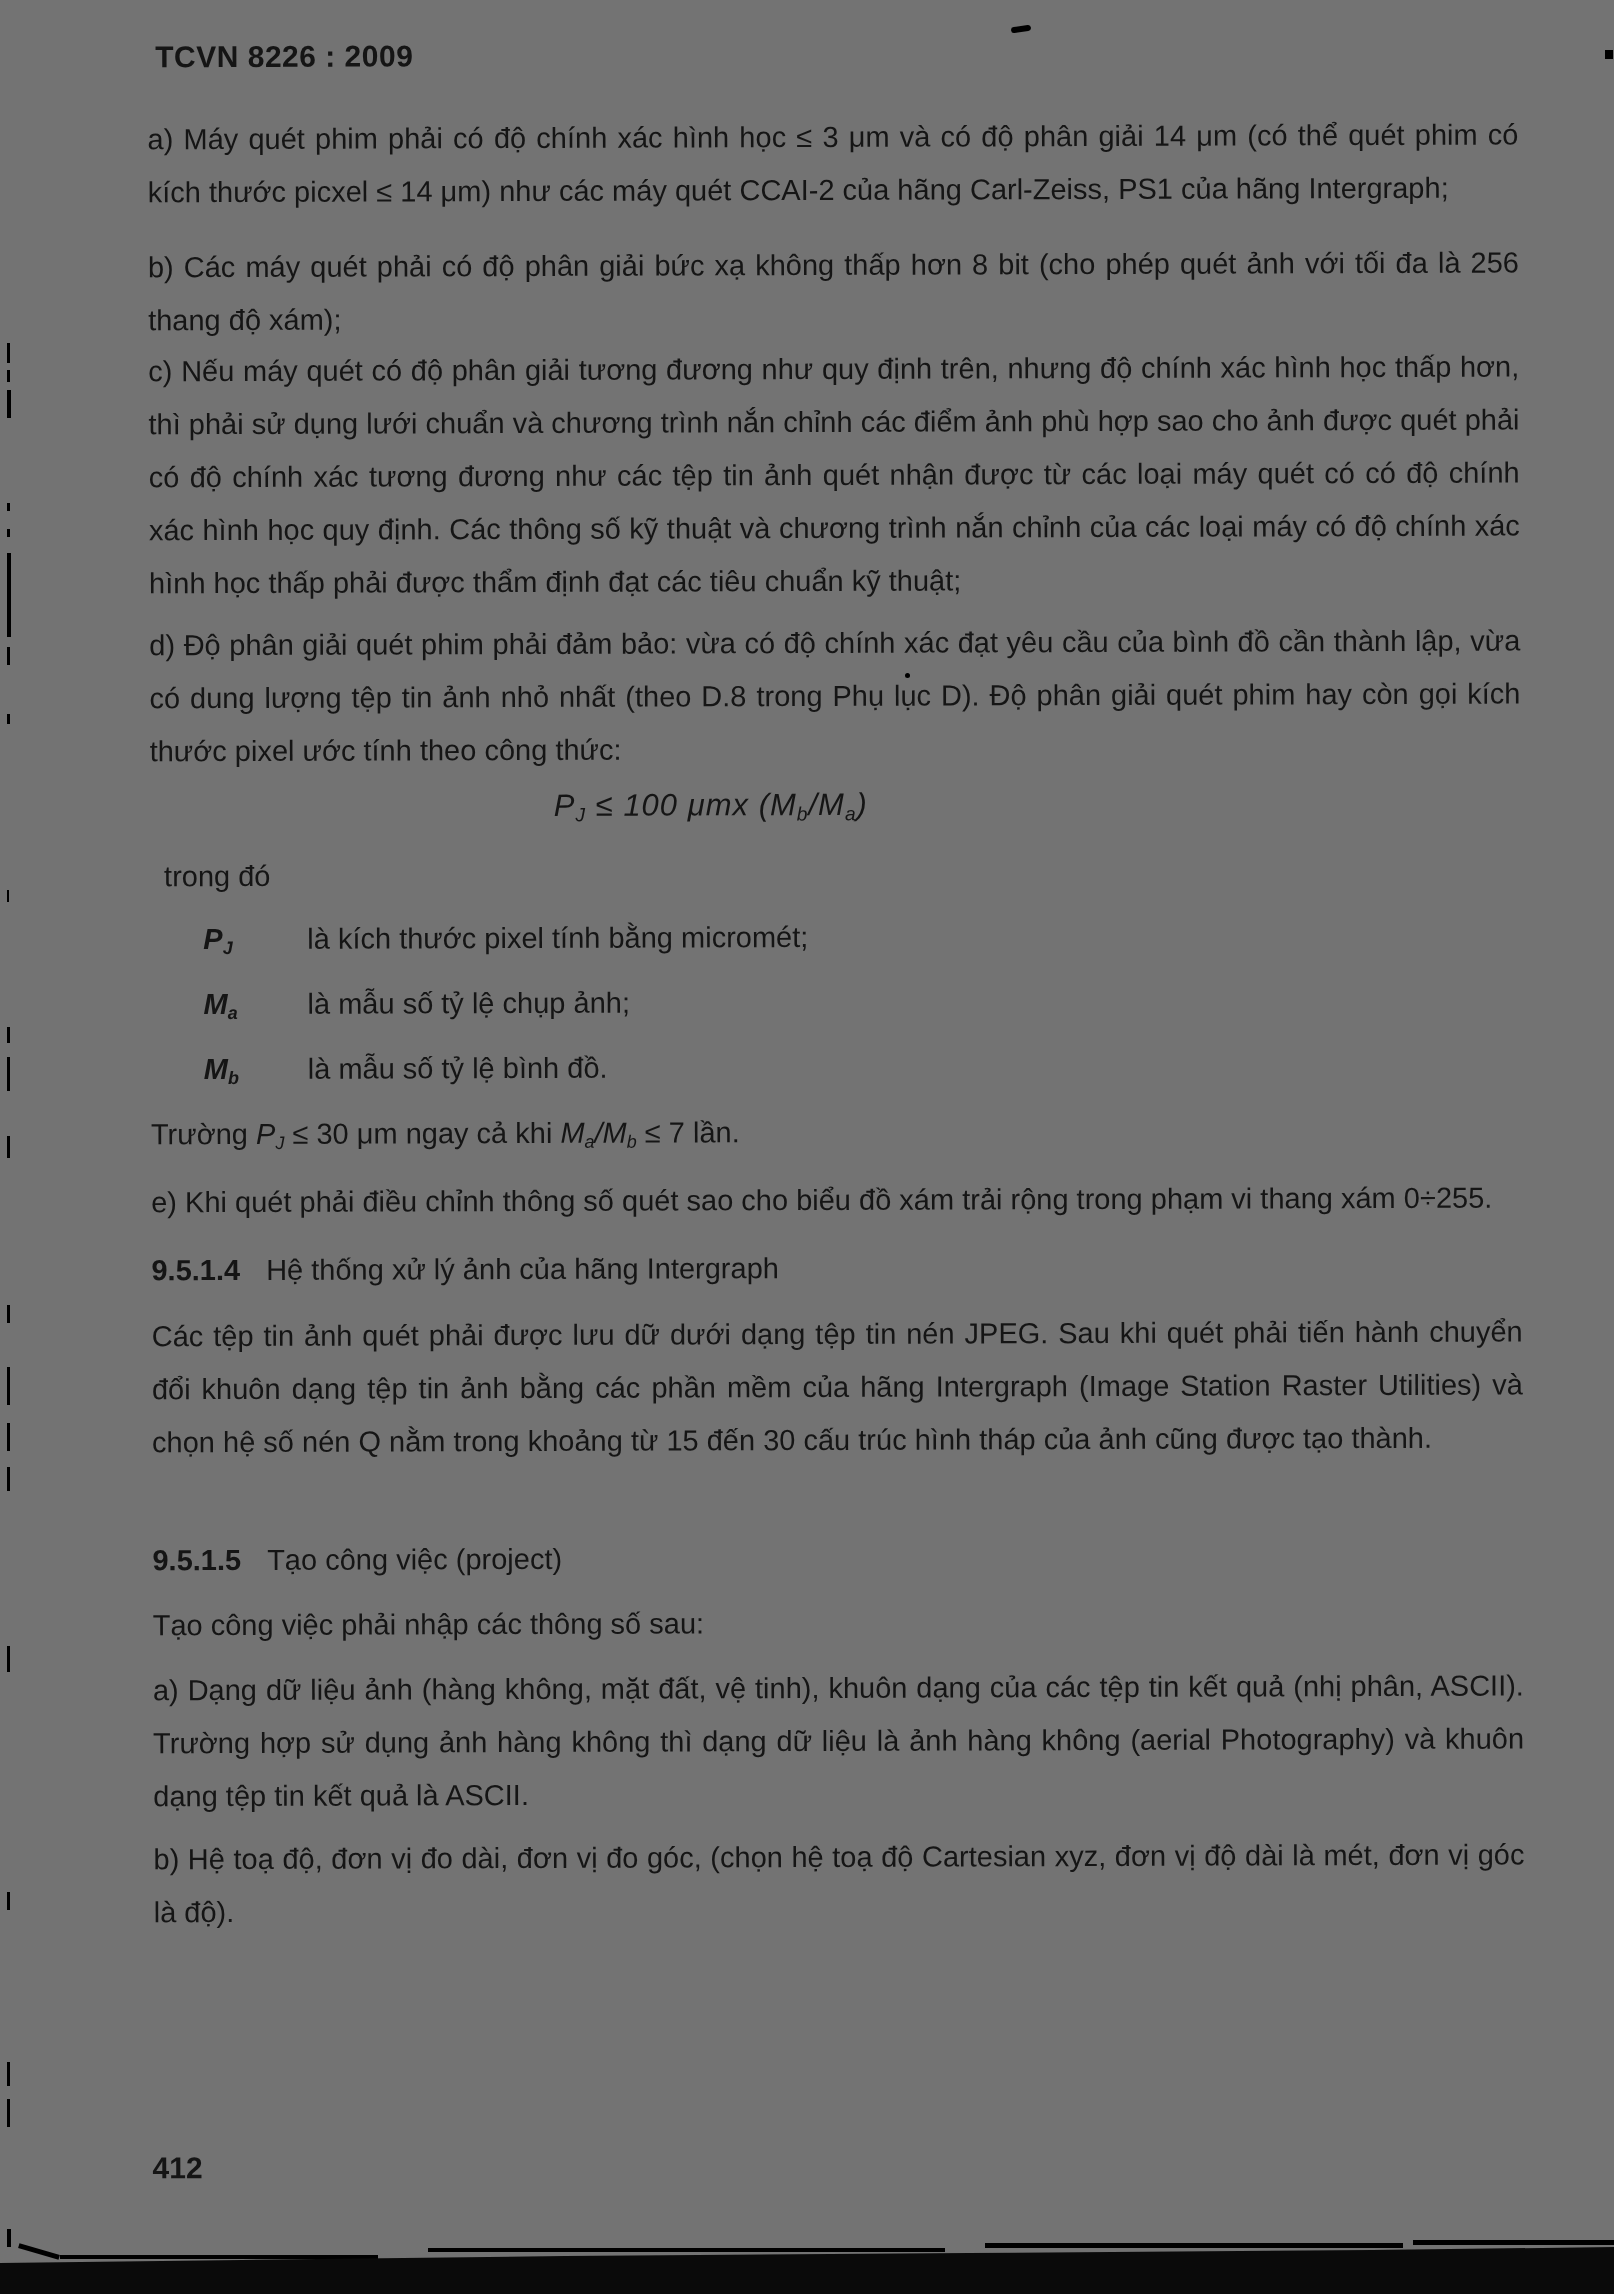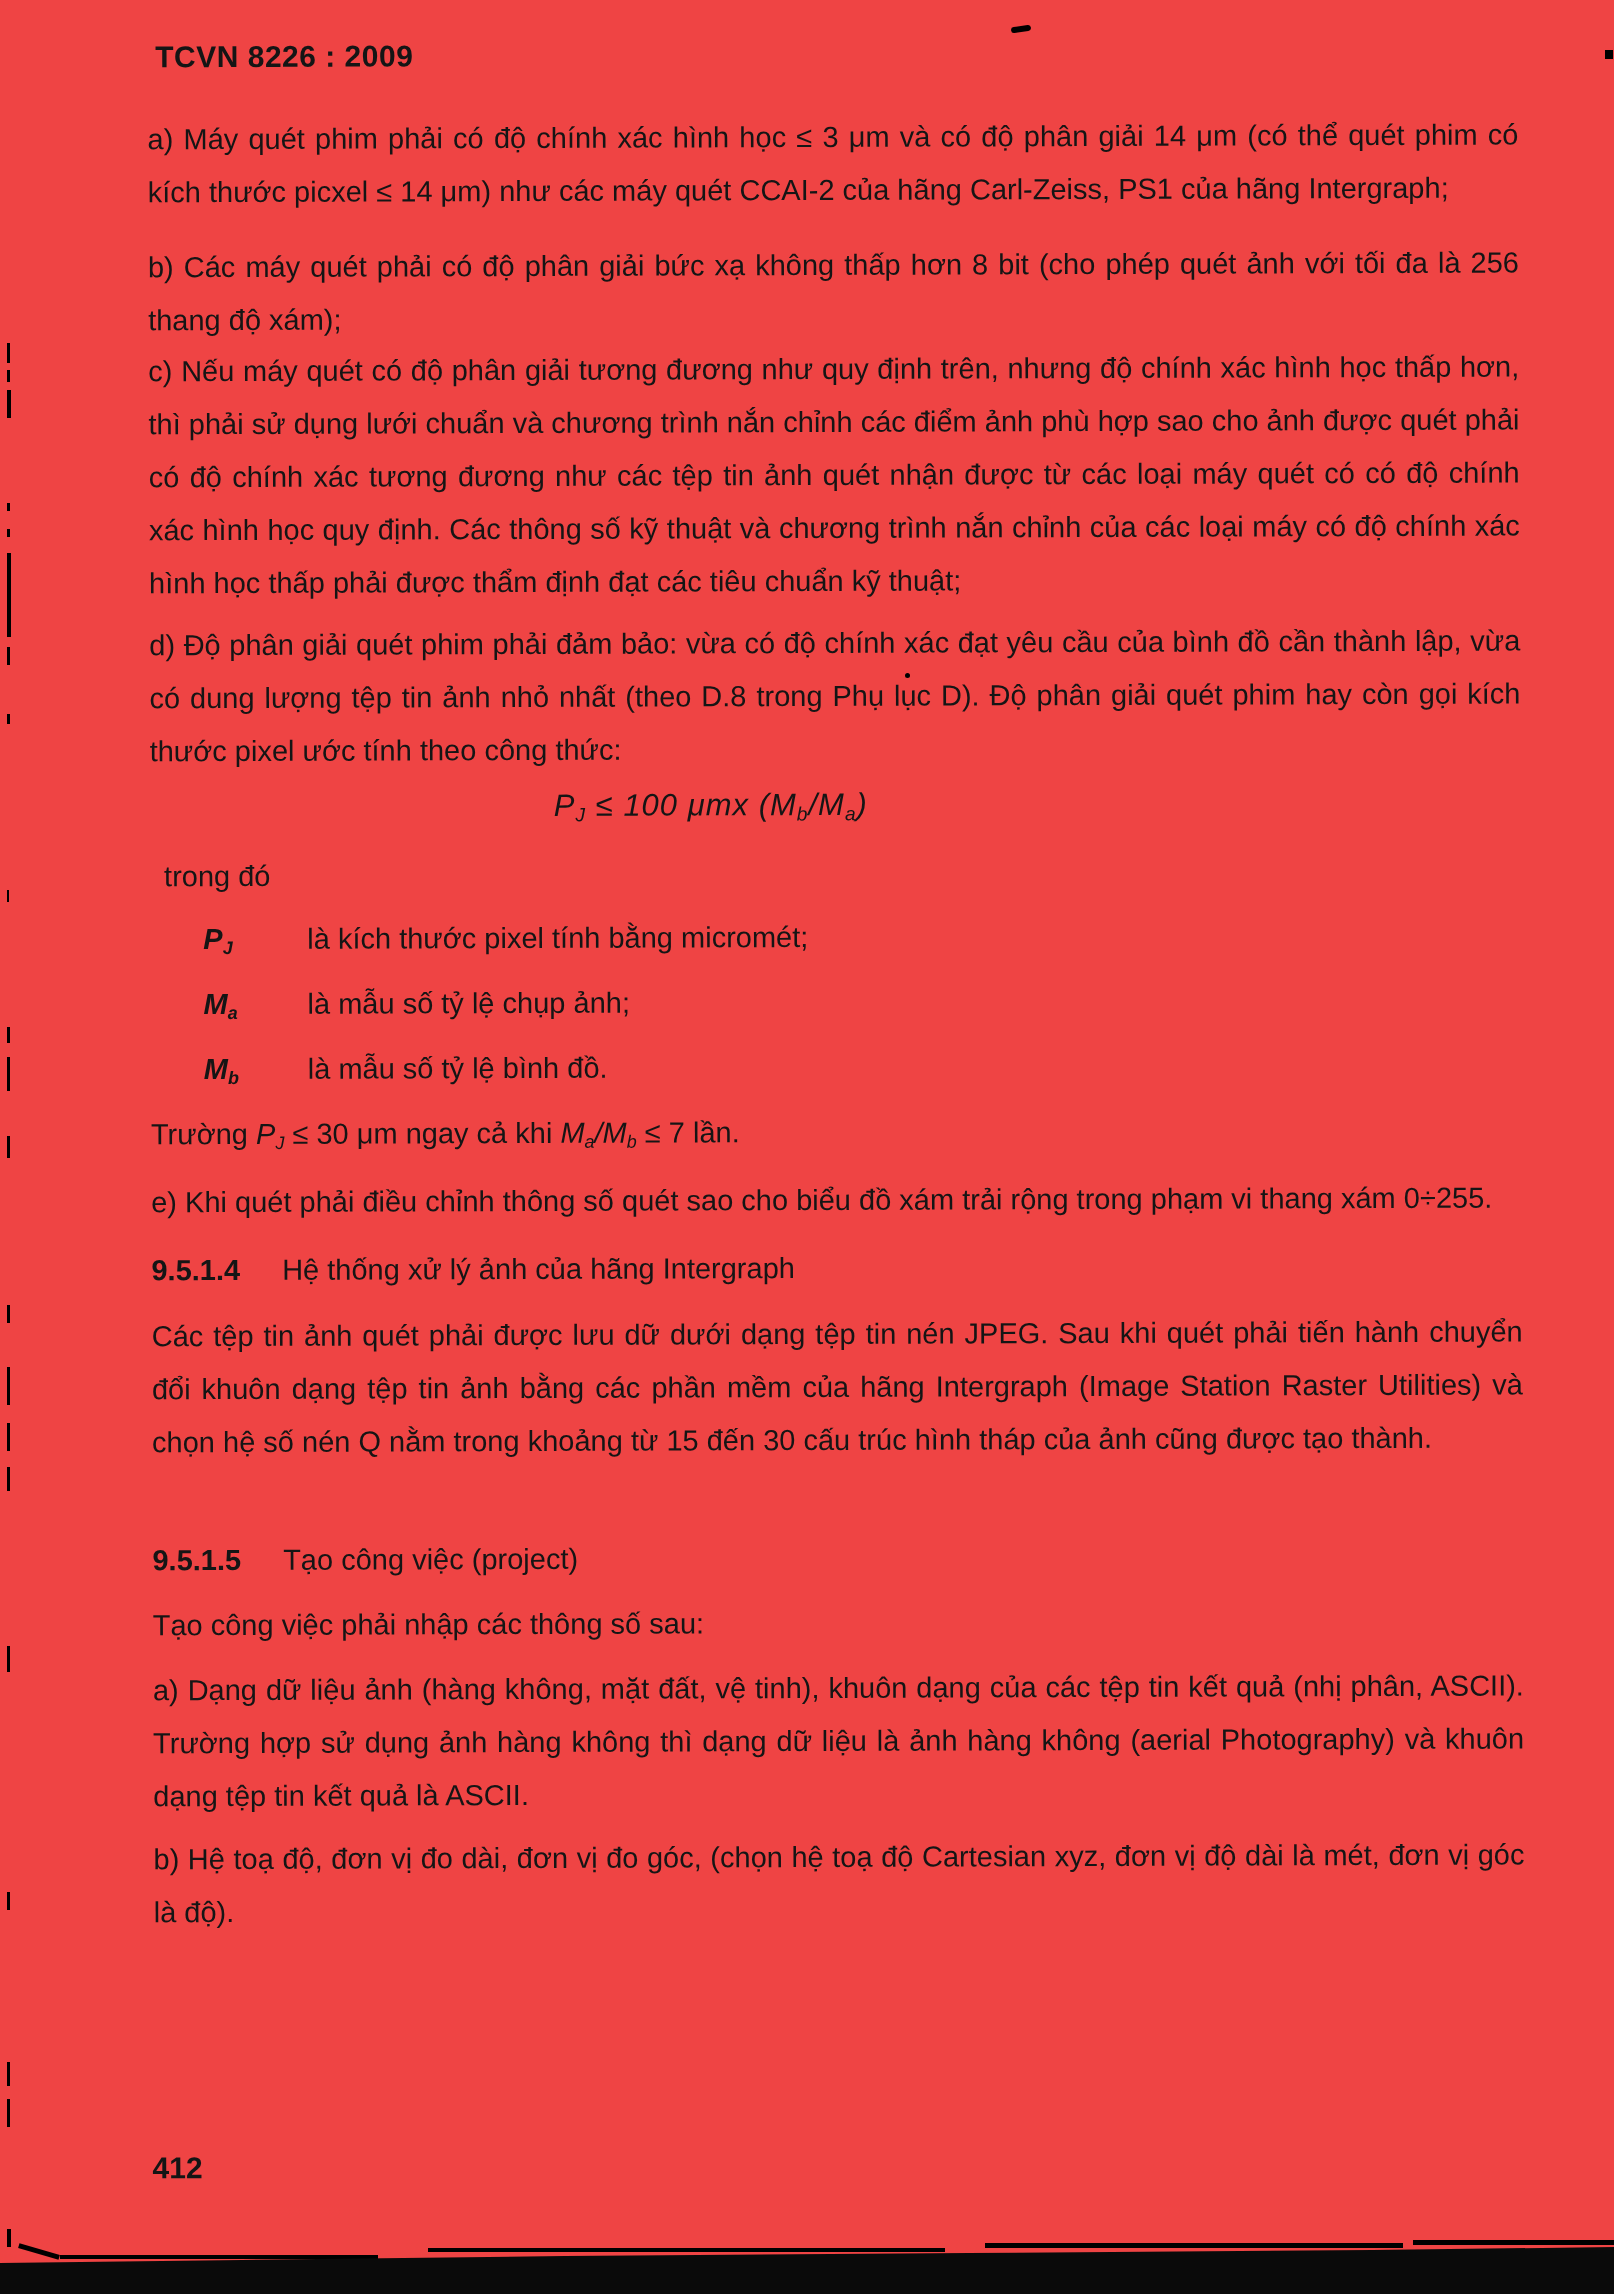--- a/index.html
+++ b/index.html
@@ -1,22 +1,22 @@
 <!DOCTYPE html>
 <html><head>
 <meta charset="utf-8">
 <style>
   html,body{margin:0;padding:0;background:#e8e8e8;}
   body{width:1615px;height:2294px;position:relative;font-family:"Liberation Sans",sans-serif;}
-  .sheet{position:absolute;inset:0;background:#ef4444;overflow:hidden;color:#151515;}
+  .sheet{position:absolute;inset:0;background:#737373;overflow:hidden;color:#151515;}
   .content{position:absolute;inset:0;transform:rotate(-0.2deg);}
   .block{position:absolute;left:151px;width:1371px;font-size:29px;line-height:53px;text-align:justify;color:#151515;}
   .single{text-align:left;white-space:nowrap;}
   .doc-header{top:28px;left:159px;font-weight:bold;font-size:30px;letter-spacing:0.5px;}
-  .heading .sec-no{font-weight:bold;margin-right:42px;}
+  .heading .sec-no{font-weight:bold;margin-right:26px;}
   .formula{font-style:italic;font-size:31px;letter-spacing:1px;}
   sub{font-size:0.62em;vertical-align:-0.28em;line-height:0;}
   .def-row .sym{display:inline-block;width:104px;font-style:italic;font-weight:bold;}
   .ital{font-style:italic;}
   .page-number{top:2139px;left:149px;font-weight:bold;font-size:30px;}
   
   .va{position:absolute;left:7px;width:3px;background:#000;}
   .artifact{position:absolute;background:#000;}
   .bottom-bar{position:absolute;left:0;top:2245px;width:1615px;height:50px;background:#0a0a0a;
     clip-path:polygon(0 18px,15% 15px,35% 11px,60% 8px,85% 5px,100% 2px,100% 50px,0 50px);}

